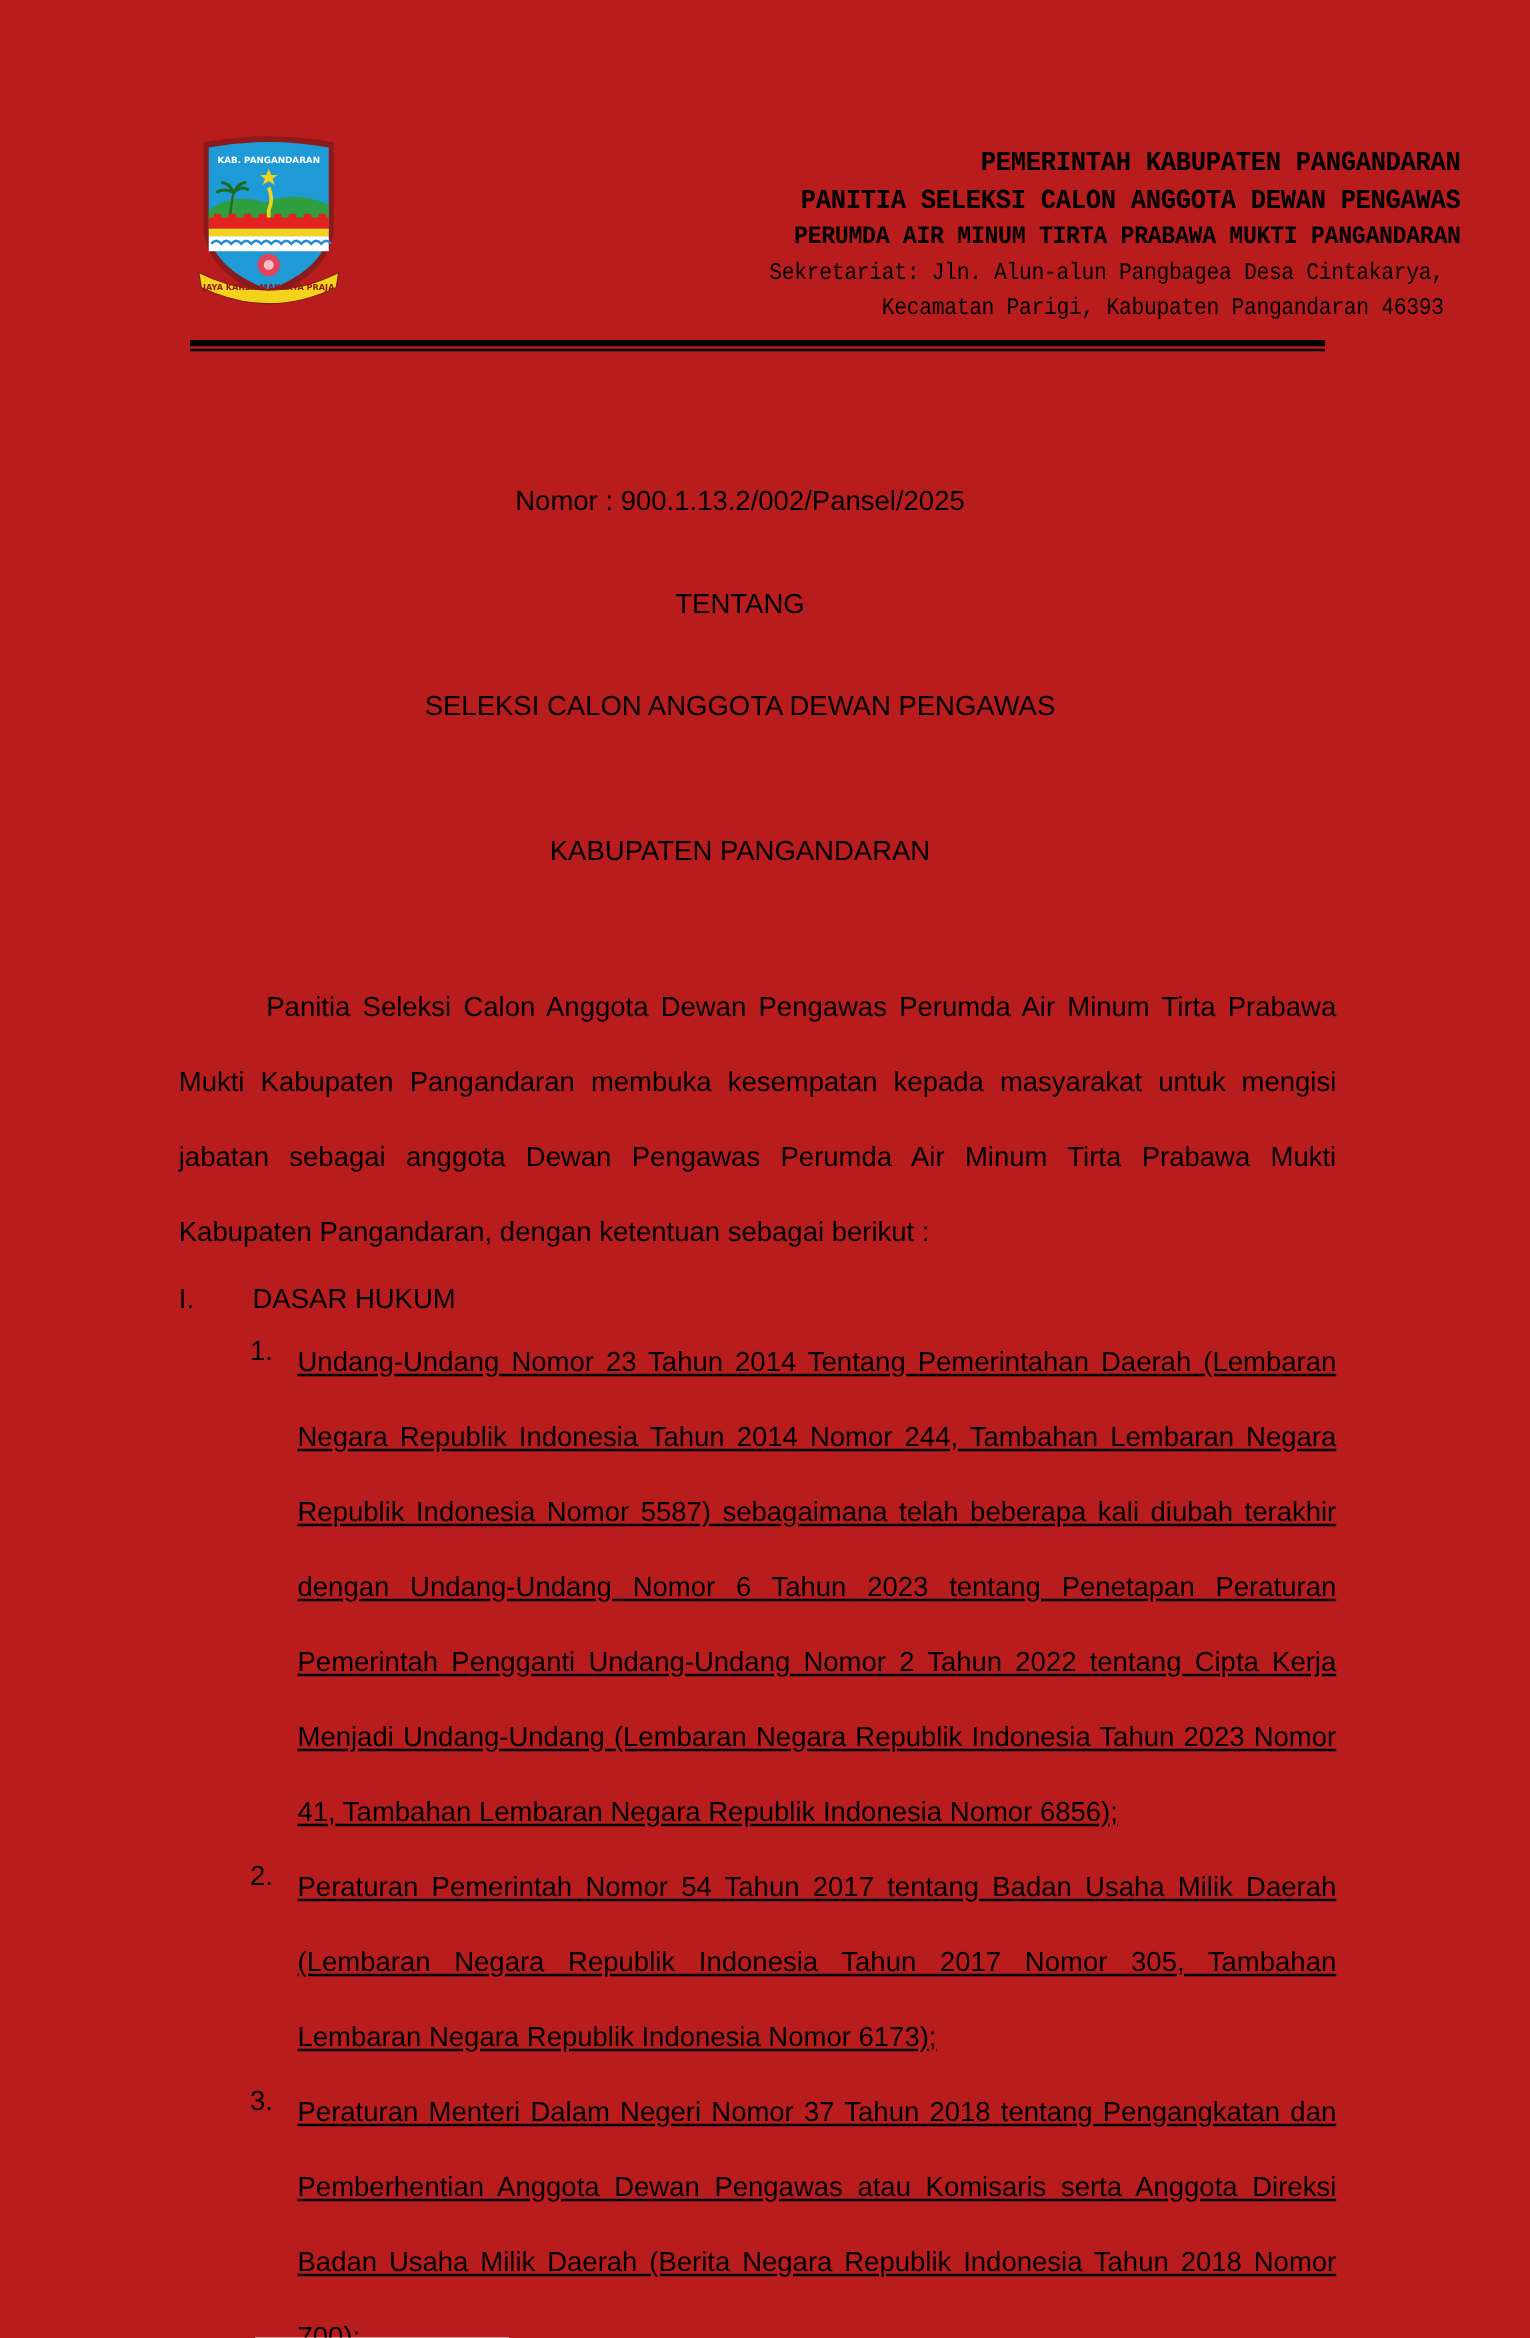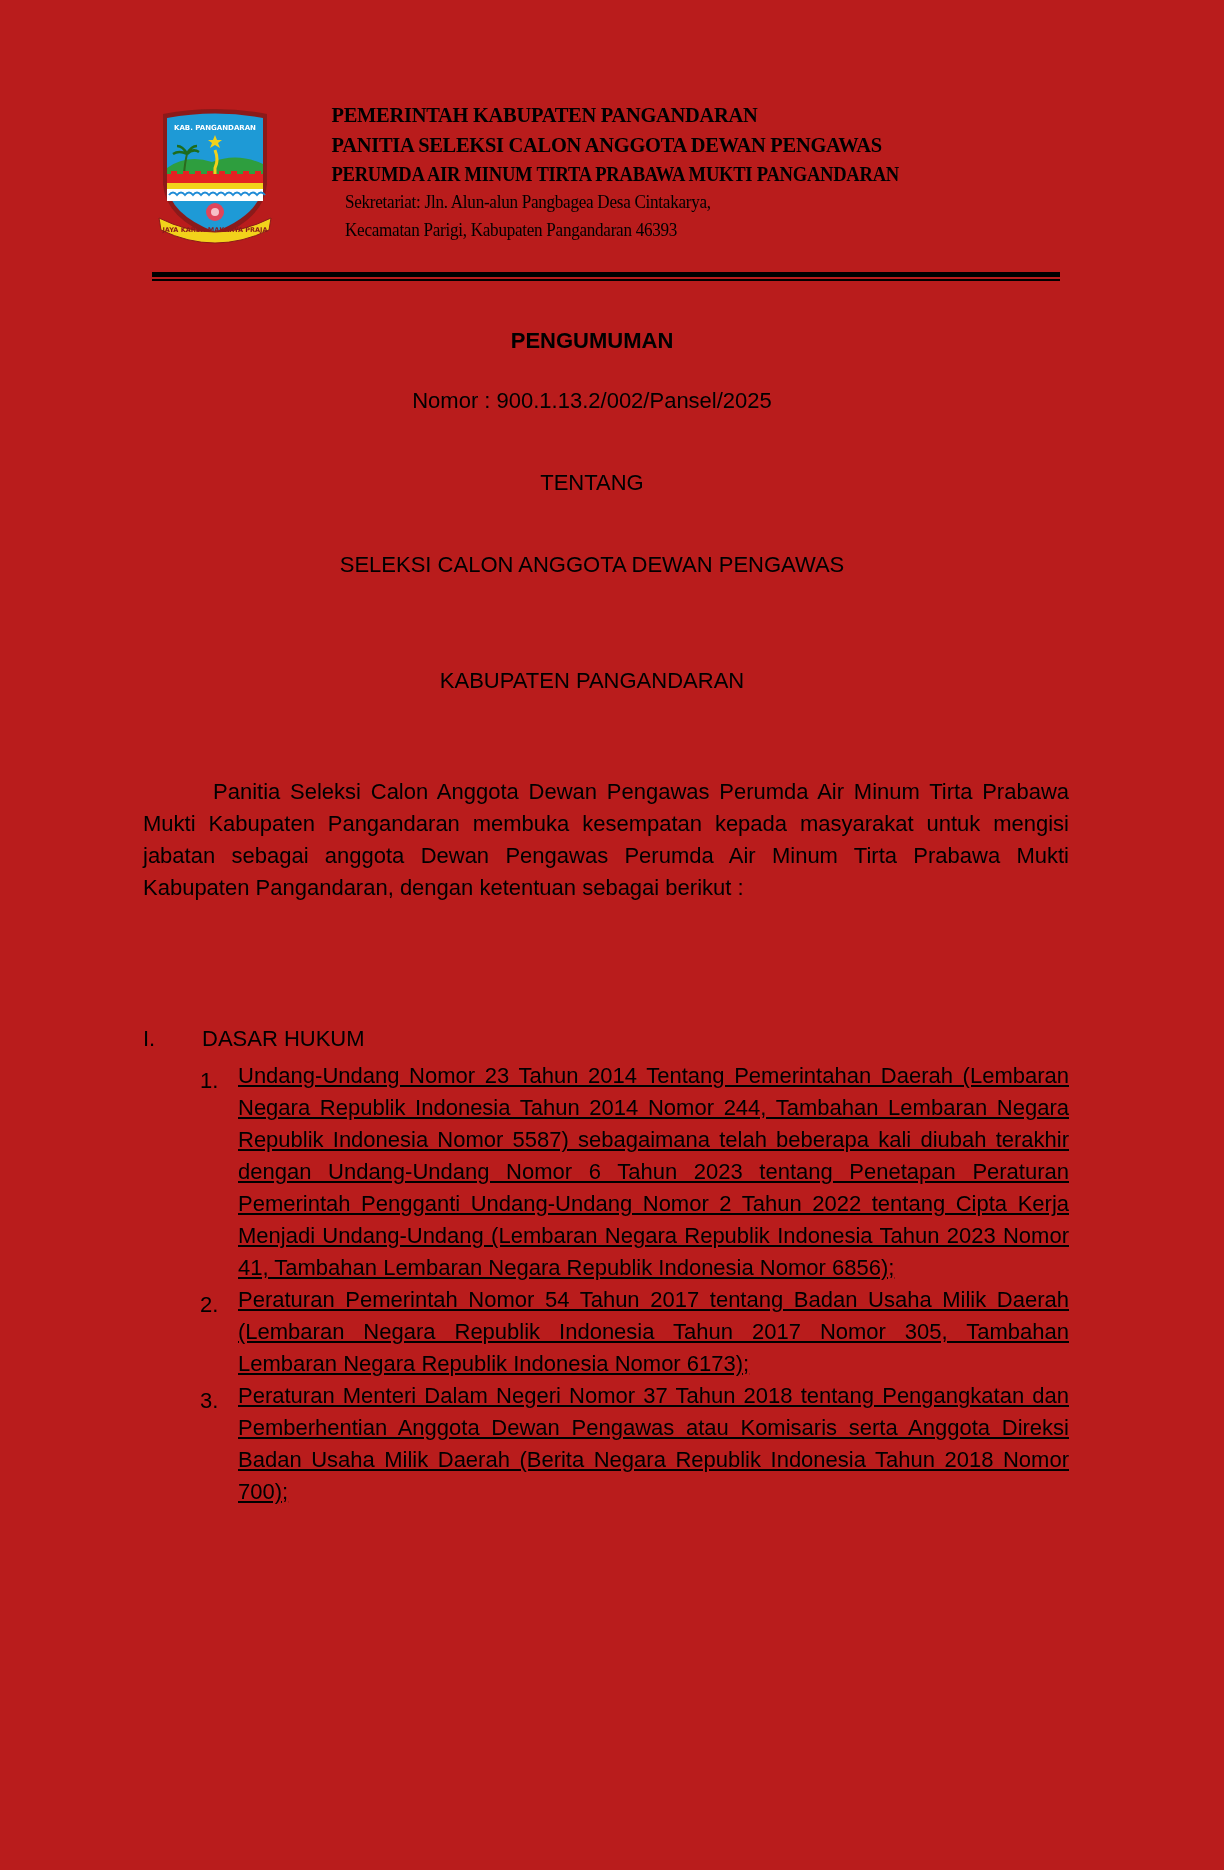--- a/index.html
+++ b/index.html
@@ -1,38 +1,38 @@
 <!DOCTYPE html>
 <html><head>
   <meta charset="utf-8">
   <style>
     html, body { margin: 0; padding: 0; background: #ffffff; }
     body { width: 1224px; height: 1870px; position: relative; overflow: hidden; color: #000; }
     .page { position: absolute; left: 0; top: 0; width: 1224px; height: 1870px; background: #b91c1c; }
 
     
     .logo { position: absolute; left: 157px; top: 106px; width: 116px; height: 138px; }
-    .kop { position: absolute; left: 300px; top: 100px; width: 900px; text-align: left; font-family: Liberation Serif, serif; }
+    .kop { position: absolute; left: 300px; top: 116px; width: 900px; text-align: right; font-family: Liberation Mono, monospace; }
     .kop .l1, .kop .l2 { font-weight: bold; font-size: 22px; line-height: 30px; letter-spacing: -0.3px; transform: scaleX(0.93); }
     .kop .l3 { font-weight: bold; font-size: 20px; line-height: 28px; letter-spacing: -0.3px; transform: scaleX(0.93); }
     .kop .l4, .kop .l5 { font-size: 19px; line-height: 28px; letter-spacing: -0.3px; transform: scaleX(0.90); }
     .rule-thick { position: absolute; left: 152px; top: 272px; width: 908px; height: 5px; background: #000; }
     .rule-thin { position: absolute; left: 152px; top: 279px; width: 908px; height: 2px; background: #000; }
 
     
     .center { position: absolute; left: 0; width: 1184px; text-align: center; font-family: "Liberation Sans", sans-serif; font-size: 22px; }
     .title { top: 328px; font-weight: bold; }
     .nomor { top: 388px; }
     .tentang { top: 470px; }
     .subj1 { top: 552px; }
     .subj2 { top: 610px; }
     .subj3 { top: 668px; }
 
     
-    .body-text { font-family: "Liberation Sans", sans-serif; font-size: 22px; line-height: 32px; text-align: justify; }
+    .body-text { font-family: "Liberation Sans", sans-serif; font-size: 22px; line-height: 60px; text-align: justify; }
     .intro { position: absolute; left: 143px; top: 776px; width: 926px; text-indent: 70px; }
     .section { position: absolute; left: 143px; top: 1018px; width: 926px; }
     .section-head { display: flex; font-family: "Liberation Sans", sans-serif; font-size: 22px; line-height: 42px; }
     .section-num { width: 59px; }
     .list { position: absolute; left: 200px; top: 1060px; width: 869px; }
     .item { display: flex; }
     .item-num { width: 38px; flex: none; font-family: "Liberation Sans", sans-serif; font-size: 22px; line-height: 42px; }
     .item-text { flex: 1; text-decoration: underline; }
   </style>
 </head>
@@ -80,21 +80,20 @@
     <div class="l1">PEMERINTAH KABUPATEN PANGANDARAN</div>
     <div class="l2">PANITIA SELEKSI CALON ANGGOTA DEWAN PENGAWAS</div>
     <div class="l3">PERUMDA AIR MINUM TIRTA PRABAWA MUKTI PANGANDARAN</div>
     <div class="l4">Sekretariat: Jln. Alun-alun Pangbagea Desa Cintakarya,</div>
     <div class="l5">Kecamatan Parigi, Kabupaten Pangandaran 46393</div>
   </div>
 
   <div class="rule-thick"></div>
   <div class="rule-thin"></div>
 
-  <div class="center title">PENGUMUMAN</div>
   <div class="center nomor">Nomor :  900.1.13.2/002/Pansel/2025</div>
   <div class="center tentang">TENTANG</div>
   <div class="center subj1">SELEKSI CALON ANGGOTA DEWAN PENGAWAS</div>
   <div class="center subj3">KABUPATEN PANGANDARAN</div>
 
   <div class="intro body-text">Panitia Seleksi Calon Anggota Dewan Pengawas Perumda Air Minum Tirta Prabawa Mukti Kabupaten Pangandaran membuka kesempatan kepada masyarakat untuk mengisi jabatan sebagai anggota Dewan Pengawas Perumda Air Minum Tirta Prabawa Mukti Kabupaten Pangandaran, dengan ketentuan sebagai berikut :</div>
 
   <div class="section">
     <div class="section-head">
       <span class="section-num">I.</span>

